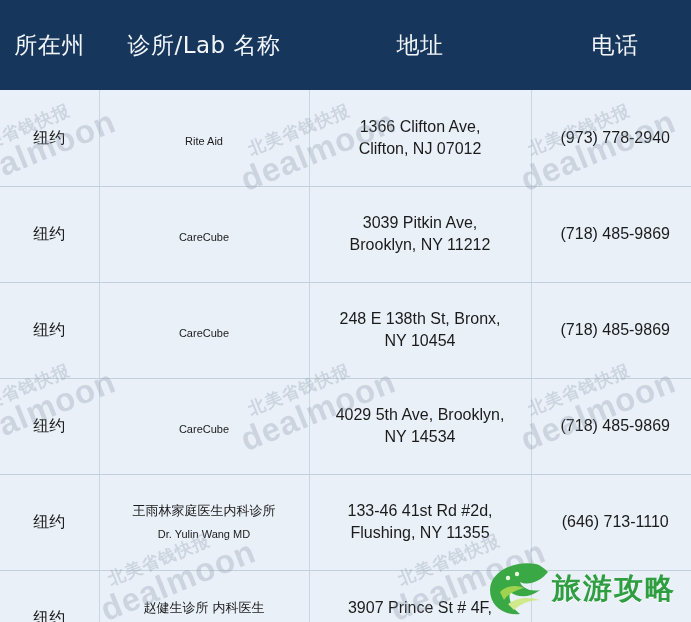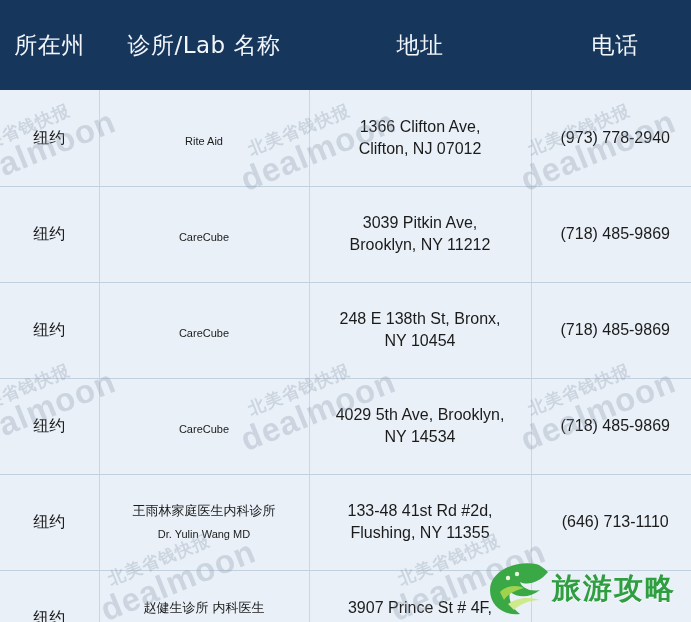--- a/index.html
+++ b/index.html
@@ -255,21 +255,21 @@
         <td class="cell-phone">(718) 485-9869</td>
       </tr>
 
       <tr>
         <td class="cell-state">纽约</td>
         <td class="cell-clinic">
           <span class="cn">王雨林家庭医生内科诊所</span>
           <span class="en">Dr. Yulin Wang MD</span>
         </td>
         <td class="cell-addr">
-          <span>133-48 41st Rd #2d,</span><br>
+          <span>133-46 41st Rd #2d,</span><br>
           <span>Flushing, NY 11355</span>
         </td>
         <td class="cell-phone">(646) 713-1110</td>
       </tr>
 
       <tr>
         <td class="cell-state">纽约</td>
         <td class="cell-clinic">
           <span class="cn">赵健生诊所 内科医生</span>
           <span class="en">JIANSHENG ZHAO MD.</span>

